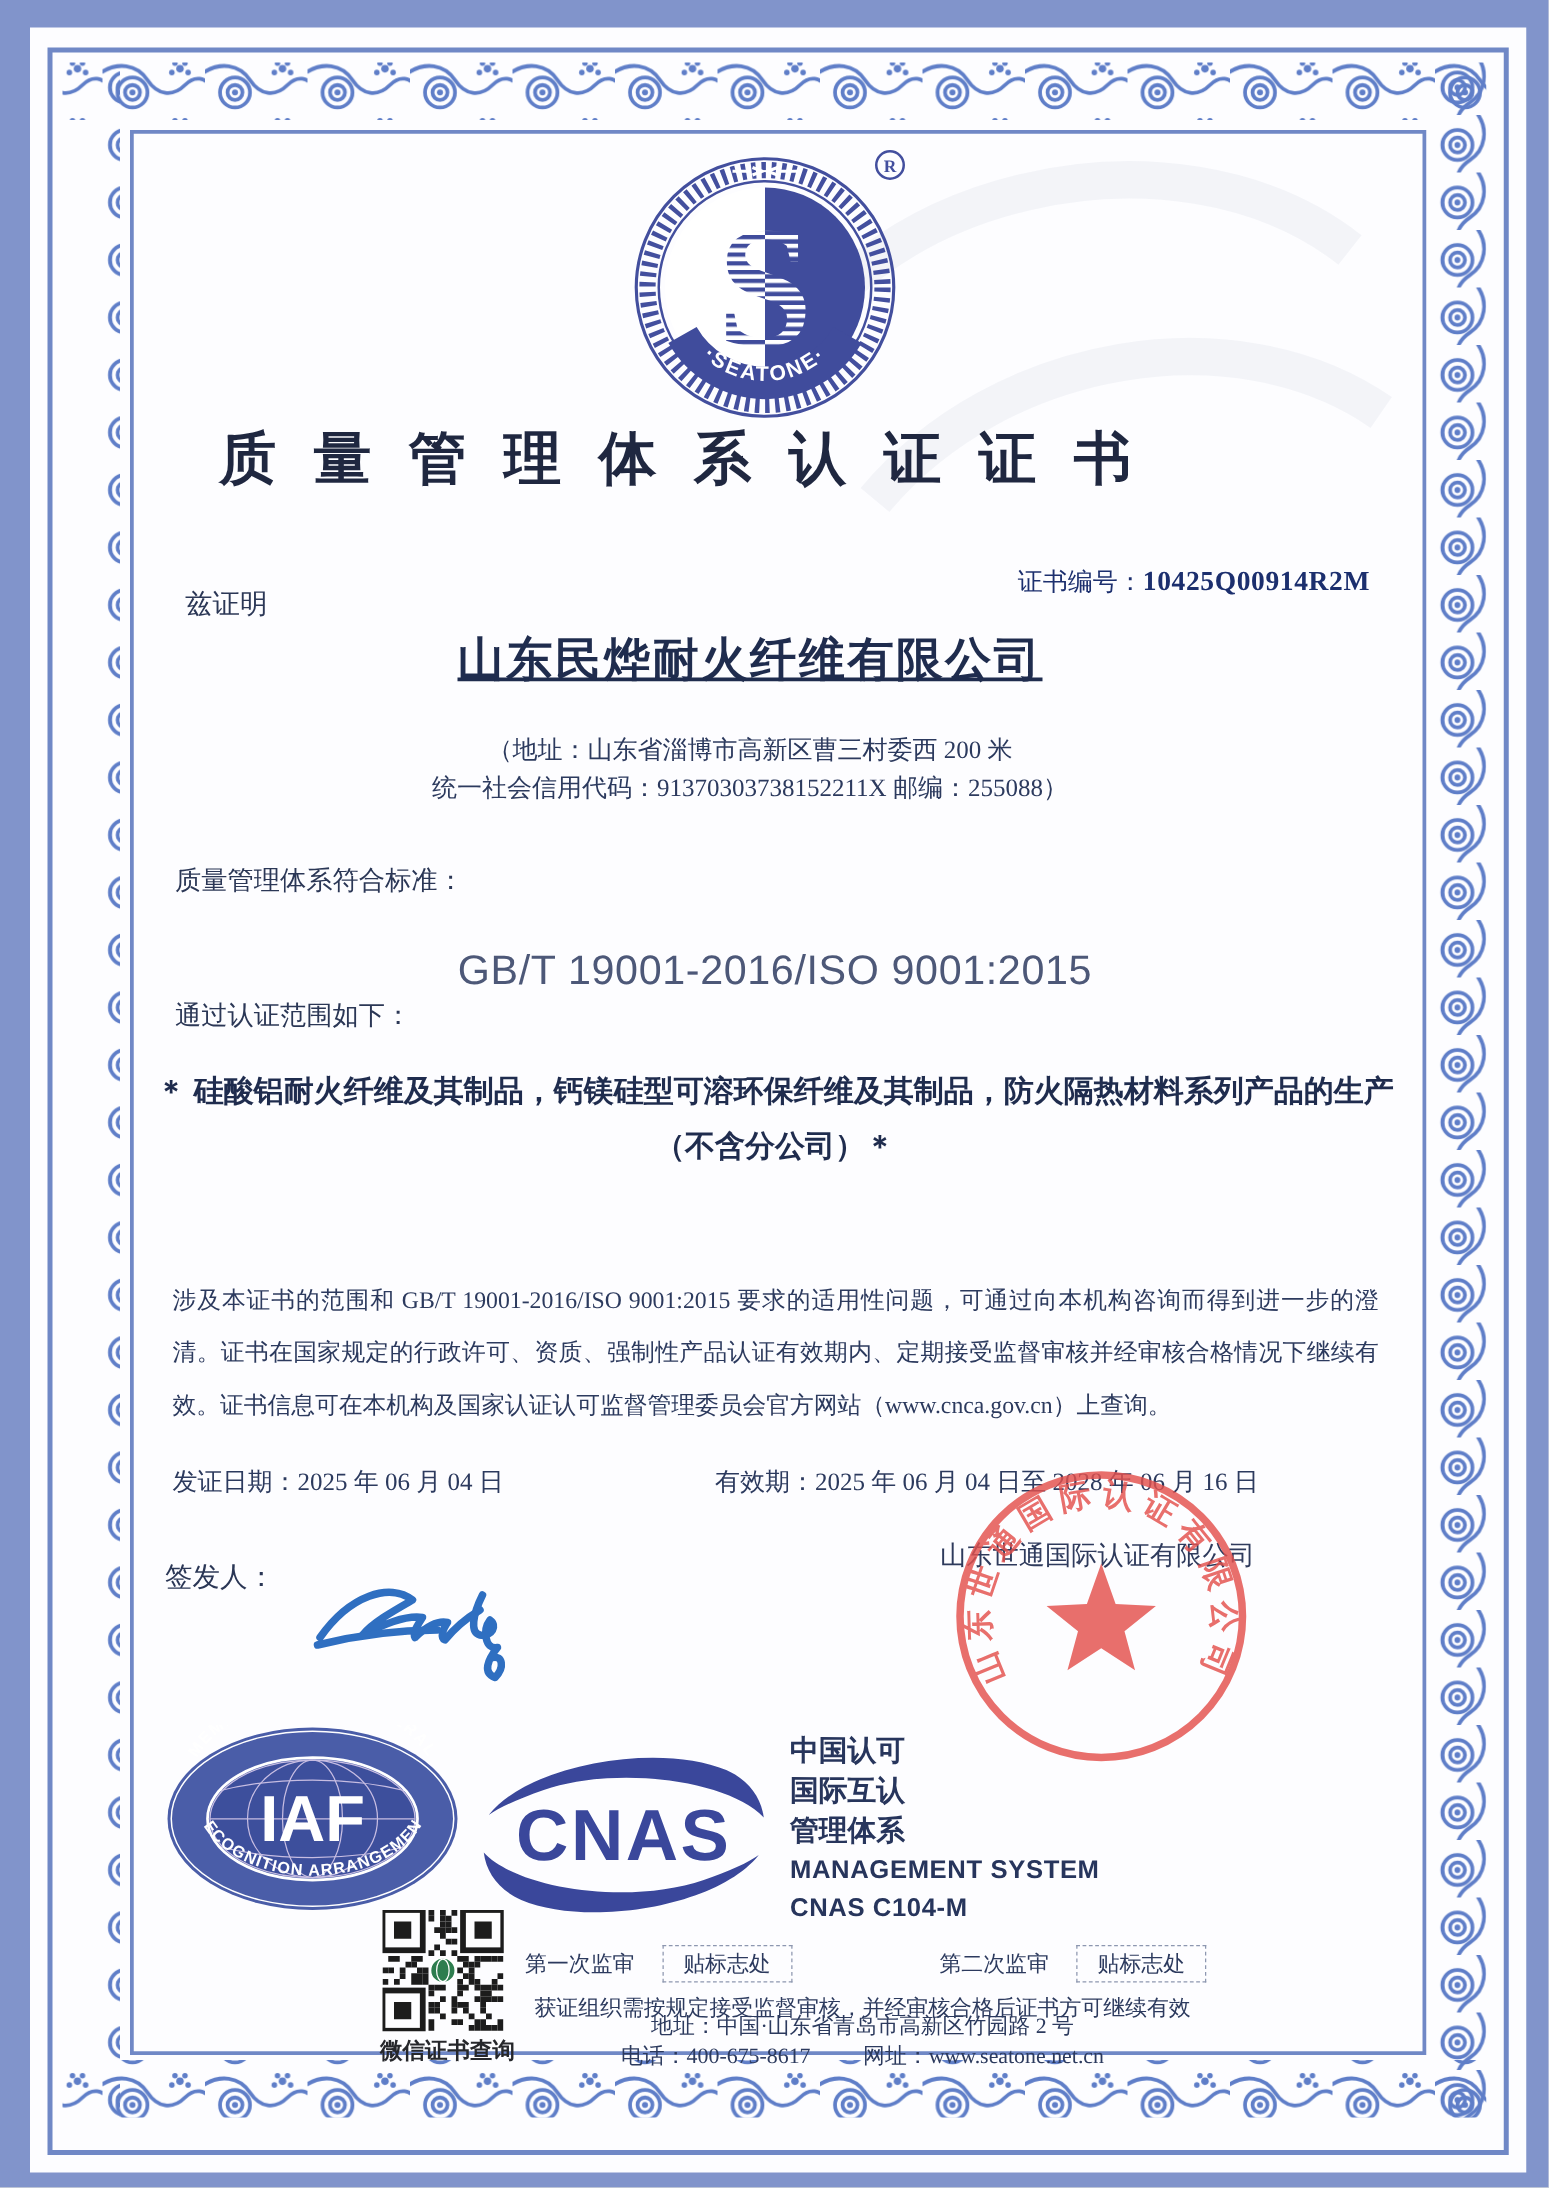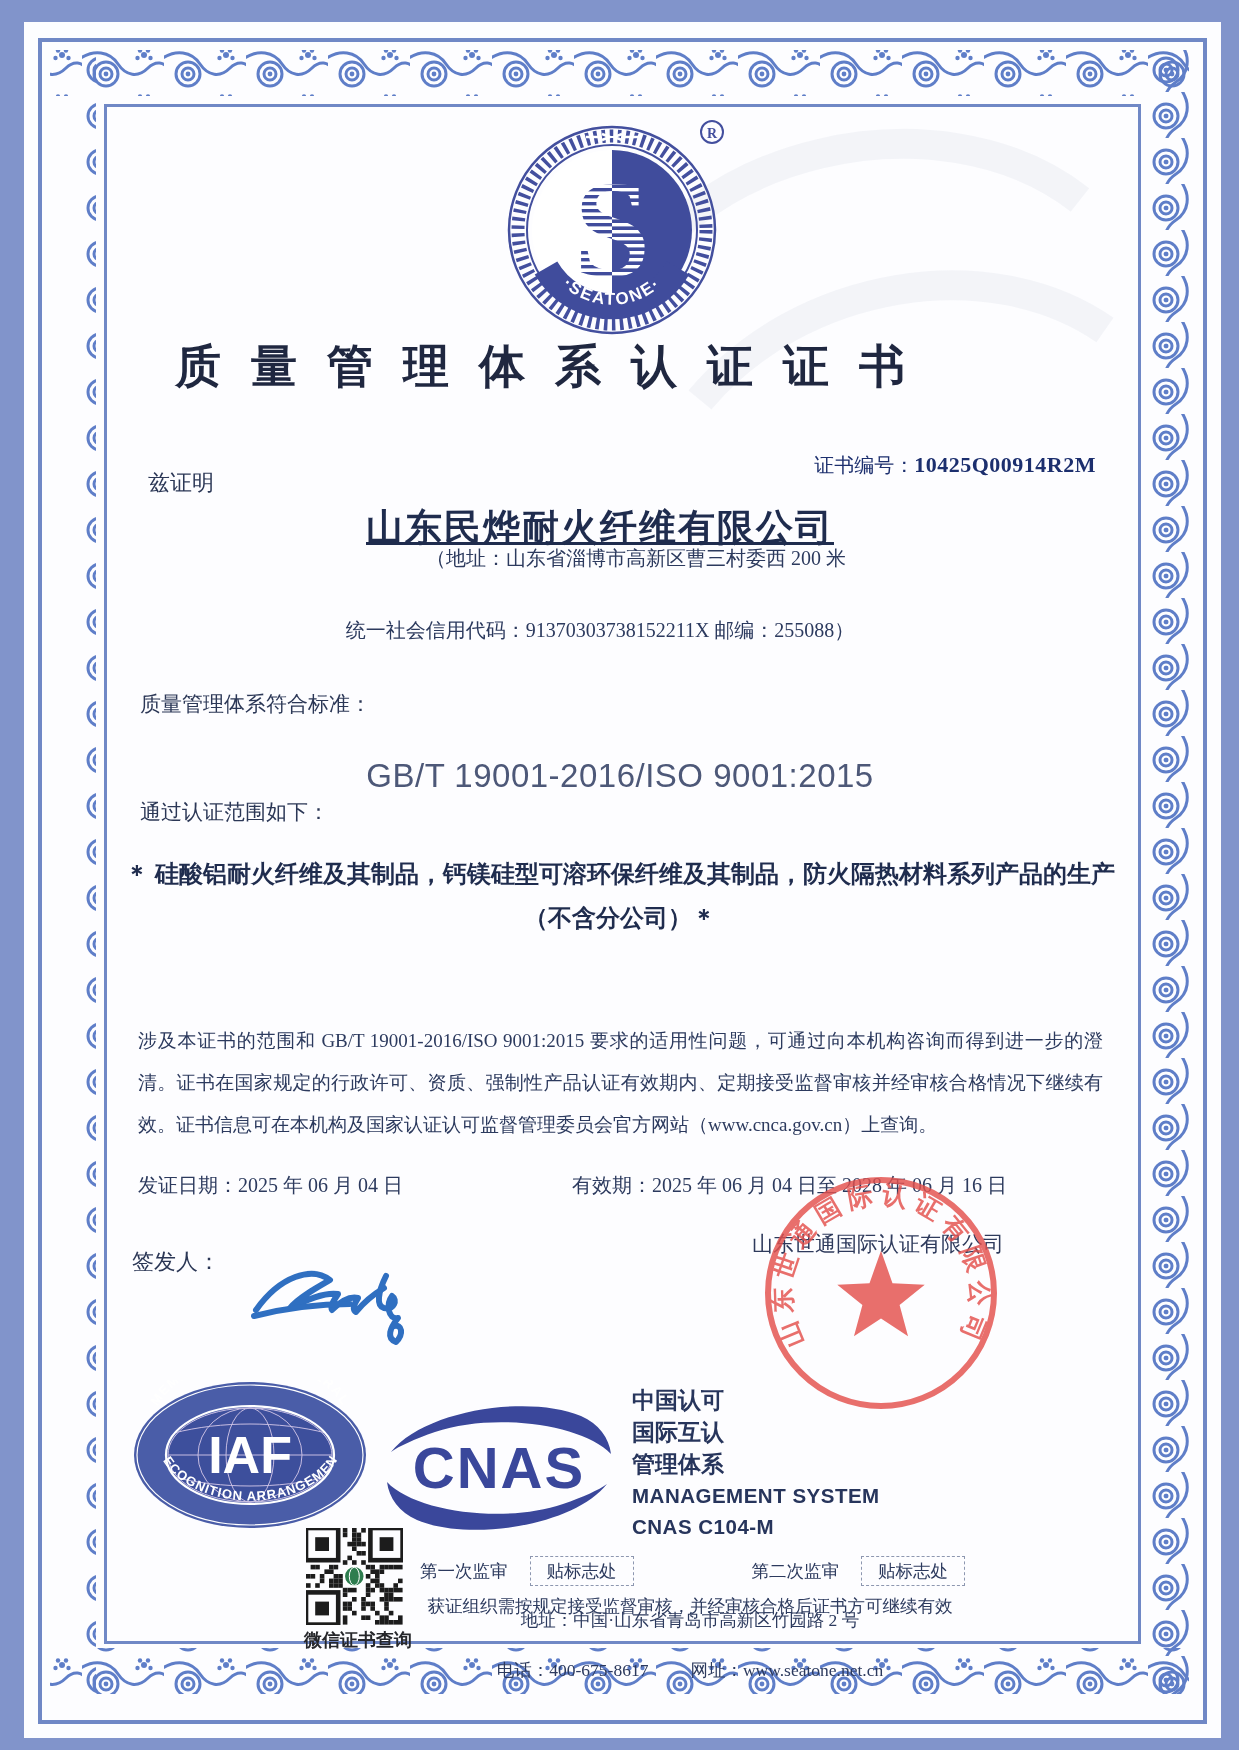--- a/index.html
+++ b/index.html
@@ -20,21 +20,21 @@
   
   .title{
     left:95px; top:336px; width:920px; text-align:center;
     font-size:46px; font-weight:bold; letter-spacing:30px; color:#1f2740;
   }
   .certno{right:143px; top:452px; font-size:20px; color:#1c2f6e; white-space:nowrap;}
   .certno b{font-size:22px; letter-spacing:0.5px;}
   .intro{left:148px; top:468px; font-size:22px; color:#2b3756;}
   .company{left:0; top:503px; width:1200px; text-align:center; font-size:37px;
     font-weight:600; letter-spacing:2px; color:#1f2c4e;text-decoration:underline;}
-  .addr1{left:0; top:545px; width:1200px; text-align:center; font-size:20px; color:#2c3a5e;padding-left:36px;}
+  .addr1{left:0; top:586px; width:1200px; text-align:center; font-size:20px; color:#2c3a5e;}
   .addr2{left:0; top:617px; width:1200px; text-align:center; font-size:20px; color:#2c3a5e;}
   .std-label{left:140px; top:690px; font-size:21px; color:#2b3756;}
   .std-value{left:0; top:733px; width:1240px; text-align:center;
     font-family:"Liberation Sans","DejaVu Sans",sans-serif;
     font-size:33px; color:#4d5878; letter-spacing:0.5px;margin-top:24px;}
   .scope-label{left:140px; top:798px; font-size:21px; color:#2b3756;}
   .scope-text{left:120px; top:852px; width:1000px; text-align:center;
     font-size:24px; font-weight:bold; line-height:44px; color:#1f2c4e;}
   .legal{left:138px; top:1020px; width:965px; font-size:19px; line-height:42px;
     text-align:justify; color:#2c3a5e;}
@@ -50,21 +50,21 @@
   .accred .en{font-size:20.5px; line-height:31px; letter-spacing:0.5px;}
   
   .audit-row{left:420px; top:1556px; width:640px; display:flex; align-items:center;
     font-size:17.5px; color:#2c3a5e; white-space:nowrap;}
   .audit-row .lbl{margin-right:22px;}
   .audit-row .gap{width:118px;}
   .sticker-box{border:1.5px dashed #8d97b0; padding:2px 16px; color:#2c3a5e;}
   .foot-note{left:330px; top:1582px; width:720px; text-align:center; font-size:17.5px; color:#2c3a5e;margin-top:12px;}
   .foot-addr{left:330px; top:1608px; width:720px; text-align:center; font-size:17.5px; color:#2c3a5e;}
   .foot-contact{left:330px; top:1632px; width:720px; text-align:center; font-size:17.5px;
-    color:#2c3a5e; white-space:nowrap;margin-top:26px;}
+    color:#2c3a5e; white-space:nowrap;}
   .foot-contact .sep{display:inline-block; width:42px;}
   .qr-wrap{left:306px; top:1528px;}
   .qr-caption{left:288px; top:1628px; width:140px; text-align:center; font-size:18px;
     font-weight:bold; color:#26272b; font-family:"Liberation Sans","DejaVu Sans",sans-serif;}
   .wm{position:absolute; left:560px; top:70px; pointer-events:none; opacity:0.55;}
 </style>
 </head>
 <body>
 
 <div class="page">

